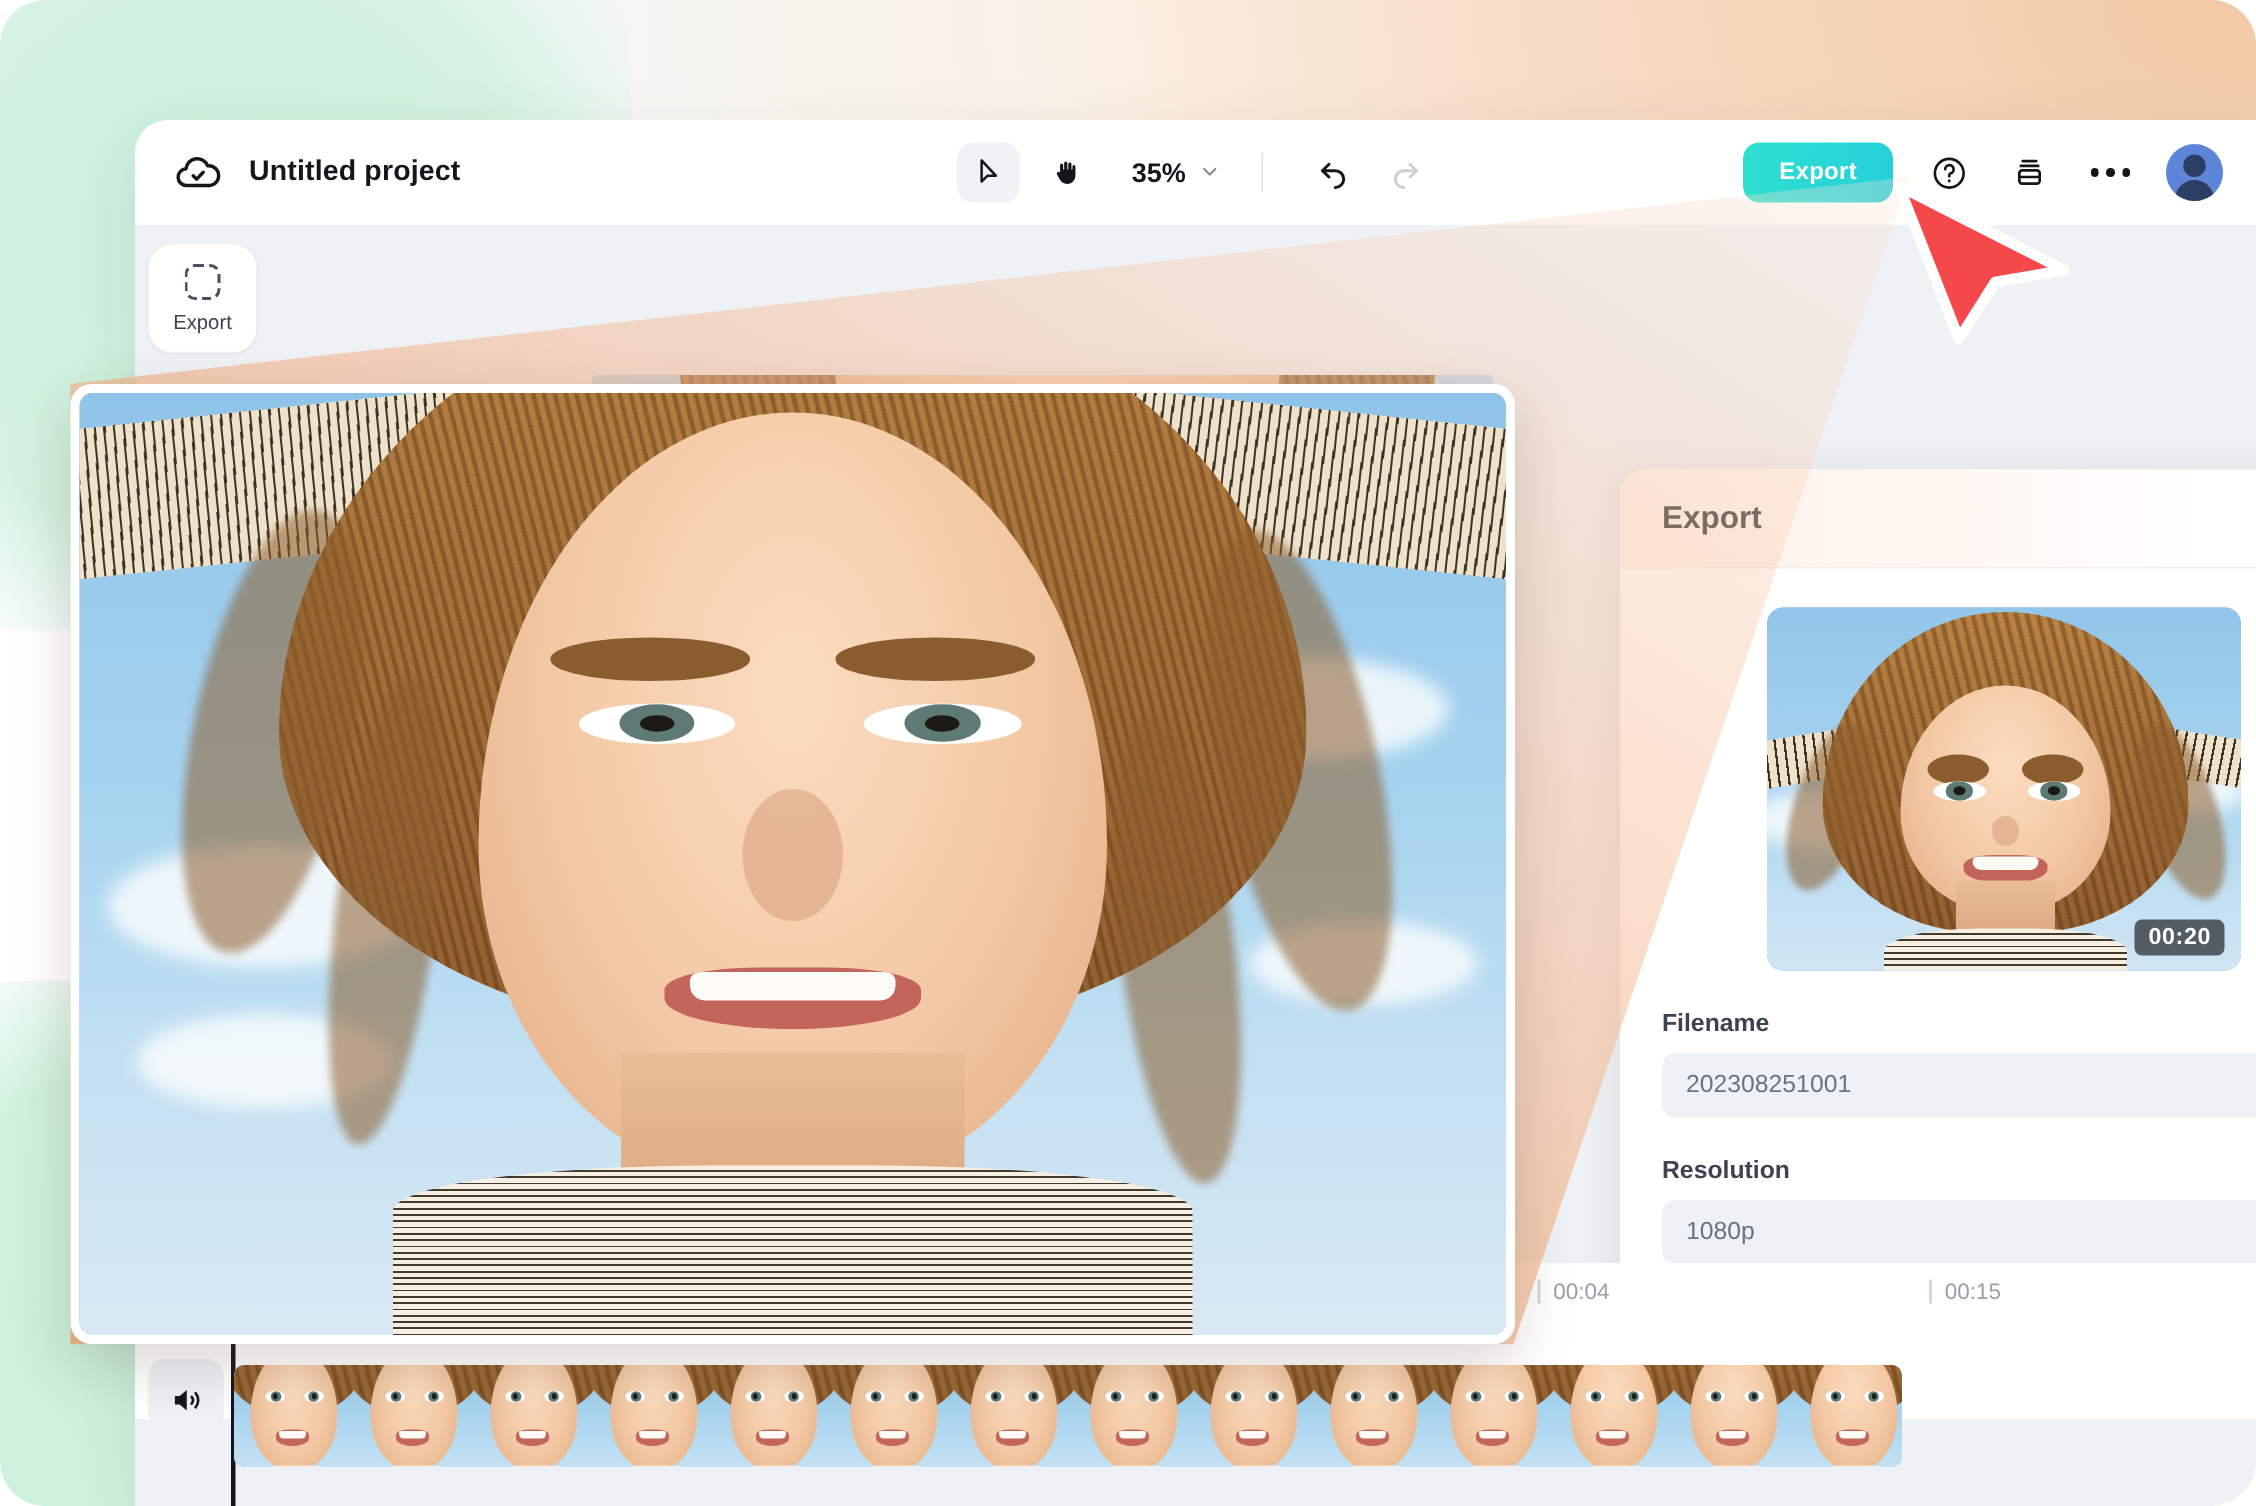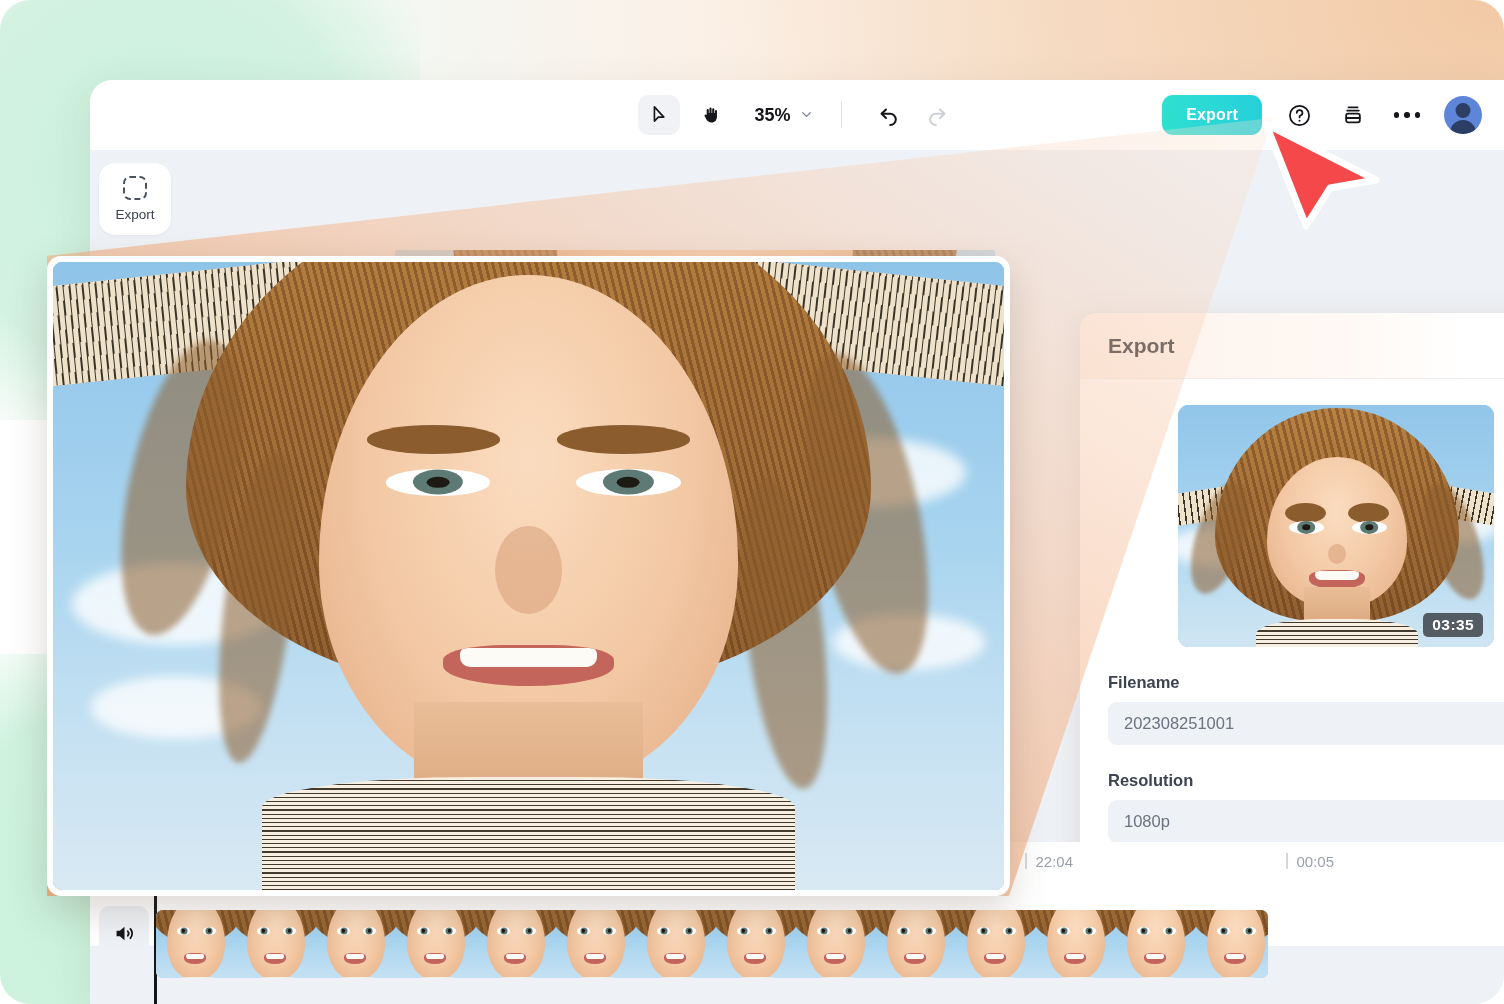--- a/index.html
+++ b/index.html
@@ -195,20 +195,29 @@
 </head>
 <body>
 
 <div id="root">
   <div class="mintTL"></div>
   <div class="mintBL"></div>
 
   <div class="app">
 
     <div class="topbar">
+      <div class="brand">
+        <span>
+          <svg class="cloud-ico" viewBox="0 0 24 24" fill="none" stroke="currentColor" stroke-width="1.7" stroke-linecap="round" stroke-linejoin="round">
+            <path d="M6.5 18.5A4.2 4.2 0 0 1 6 10.1a5.6 5.6 0 0 1 10.8-1.4A3.9 3.9 0 0 1 18 18.5z"></path>
+            <path d="M9.6 13.6l1.7 1.7 3.3-3.4"></path>
+          </svg>
+        </span>
+        <span class="proj-title">Untitled project</span>
+      </div>
 
       <div class="center-tools">
         <button class="tool active">
           <svg width="22" height="22" viewBox="0 0 24 24" fill="none" stroke="currentColor" stroke-width="1.8" stroke-linejoin="round">
             <path d="M7 3.2v15.4l4.3-4.3h6z"></path>
           </svg>
         </button>
         <button class="tool">
           <svg width="22" height="22" viewBox="0 0 24 24" fill="currentColor">
             <path d="M7.3 10.2V6.6a1.15 1.15 0 1 1 2.3 0v3.2h.7V5.1a1.15 1.15 0 1 1 2.3 0v4.7h.7V5.8a1.15 1.15 0 1 1 2.3 0v4h.7V7.6a1.1 1.1 0 1 1 2.2 0v6.1c0 4-2.4 6.6-5.8 6.6-3 0-4.6-1.3-6.1-4.1l-1.5-2.8c-.4-.8 0-1.6.8-1.9.6-.2 1.1 0 1.4.6z"></path>
@@ -316,21 +325,21 @@
               <div class="eye" style="left:54%;top:44%;width:9.5%;height:4.6%;">
                   <span class="iris" style="width:50%;height:92%;"></span>
                 </div>
               <div class="nose" style="left:47.5%;top:52%;width:5%;height:7%;"></div>
               <div class="mouth" style="left:42.5%;top:61%;width:15%;height:6.5%;">
                   <span class="teeth"></span>
                 </div>
               <div class="neck" style="left:41%;top:67%;width:18%;height:14%;"></div>
               <div class="top-knit" style="left:28%;top:78%;width:44%;height:24%;"></div>
             </div>
-            <span class="timebadge">03:35</span>
+            <span class="timebadge">00:20</span>
           </div>
 
           <div class="fld-label">Filename</div>
           <div class="fld">202308251001</div>
 
           <div class="fld-label">Resolution</div>
           <div class="fld select">
             <span>1080p</span>
 
           </div>
@@ -349,25 +358,25 @@
           <div class="saved-note">
             <span>* Will be saved to Wangruolan20221212</span>
             <span class="chg">Change</span>
           </div>
         </div>
       </div>
 
       <div class="ruler">
         <span class="tick" style="left:935px;">
           <i></i>
-            <span>22:04</span>
+            <span>00:04</span>
         </span>
         <span class="tick" style="left:1196px;">
           <i></i>
-            <span>00:05</span>
+            <span>00:15</span>
         </span>
       </div>
 
       <div class="tl-strip">
         <div class="tl-bg"></div>
         <button class="mute-btn">
           <svg width="25" height="25" viewBox="0 0 24 24" fill="currentColor">
             <path d="M4.4 9.3h3.1L12 5.5v13L7.5 14.7H4.4z"></path>
             <path d="M14.6 9.2a.85.85 0 0 1 1.2.1 4.2 4.2 0 0 1 0 5.4.85.85 0 1 1-1.3-1.1 2.5 2.5 0 0 0 0-3.2.85.85 0 0 1 .1-1.2z"></path>
             <path d="M17.1 6.9a.85.85 0 0 1 1.2.05 7.7 7.7 0 0 1 0 10.1.85.85 0 0 1-1.3-1.1 6 6 0 0 0 0-7.9.85.85 0 0 1 .1-1.15z"></path>

